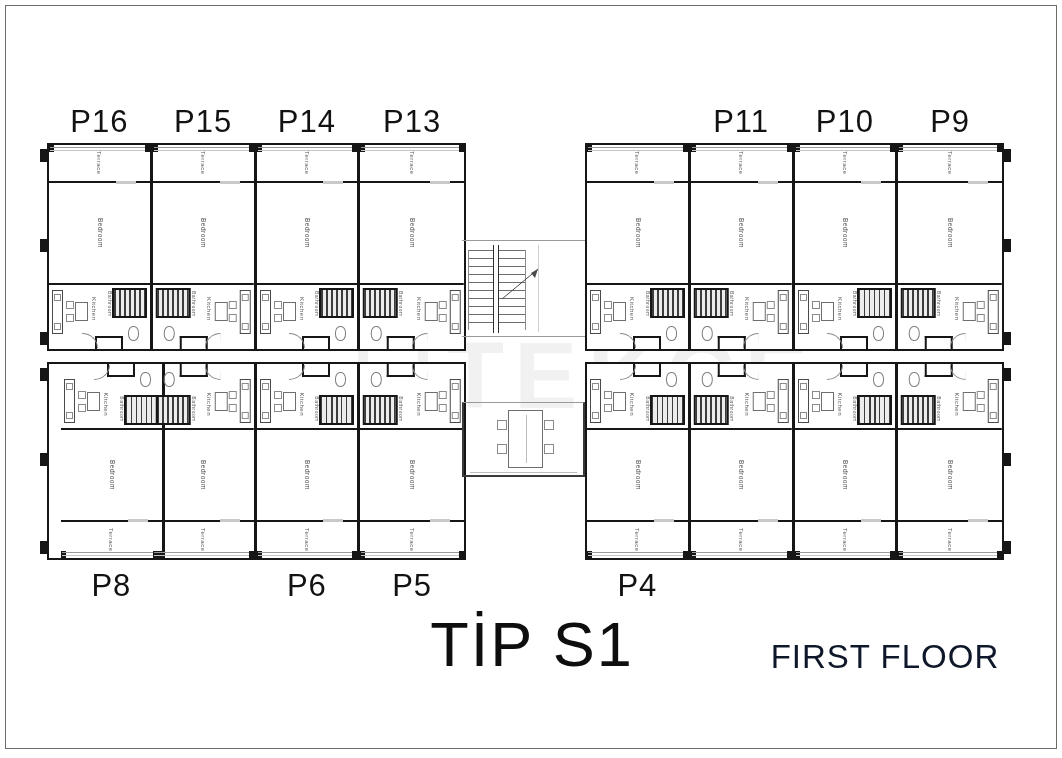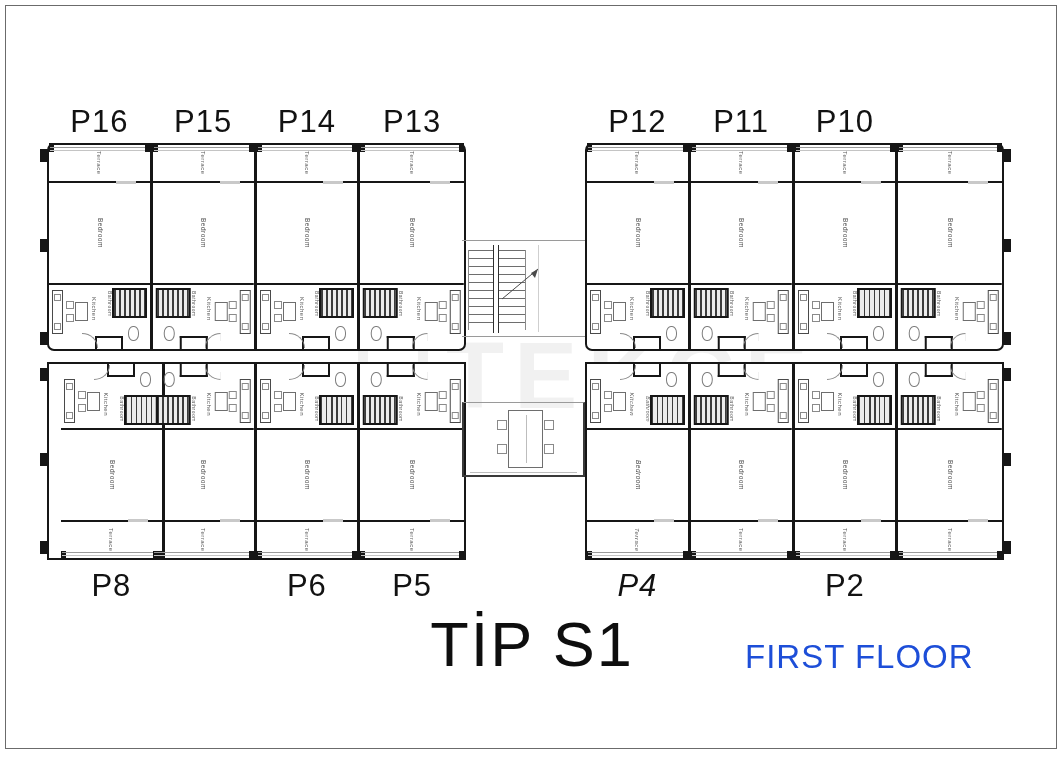--- a/index.html
+++ b/index.html
@@ -3,21 +3,21 @@
 <meta charset="utf-8">
 <style>
   html,body{margin:0;padding:0;background:#ffffff;}
   body{width:1062px;height:758px;position:relative;overflow:hidden;
        font-family:"Liberation Sans", sans-serif;color:#121212;}
   .canvas{position:absolute;inset:0;}
   .frame{position:absolute;left:5px;top:5px;width:1050px;height:742px;border:1px solid #6b6b6b;}
 
   
   .wing{position:absolute;width:415px;border:2px solid #161616;background:#fff;}
-  .wing.toprow{top:143px;height:204px;border-radius:7px;}
+  .wing.toprow{top:143px;height:204px;}
   .wing.bottomrow{top:362px;height:194px;}
   #wing-top-left,#wing-bottom-left{left:47px;}
   #wing-top-right,#wing-bottom-right{left:585px;}
 
   .pier{position:absolute;width:8px;height:13px;background:#161616;}
   .pier.pl{left:-9px;}  .pier.pr{right:-9px;}
   .pier.p1{top:4px;} .pier.p2{top:46%;} .pier.p3{bottom:4px;}
 
   
   .unit{position:absolute;top:0;bottom:0;width:25%;box-sizing:border-box;}
@@ -90,22 +90,22 @@
   .chair.r1{left:80px;top:17px;} .chair.r2{left:80px;top:41px;}
 
   
   .watermark{position:absolute;left:358px;top:328px;display:flex;align-items:center;pointer-events:none;}
   .wm-box{display:inline-block;width:50px;height:50px;border:10px solid rgba(0,0,0,0.055);margin-right:18px;}
   .wm-text{font-size:95px;font-weight:bold;letter-spacing:10px;color:rgba(0,0,0,0.055);line-height:1;}
 
   
   .type-title{position:absolute;left:307px;top:608px;width:450px;text-align:center;
               font-size:63px;letter-spacing:2px;color:#0e0e0e;}
-  .floor-title{position:absolute;left:745px;top:638px;width:280px;text-align:left;
-               font-size:33px;letter-spacing:1px;color:#1d4ed8;}
+  .floor-title{position:absolute;left:745px;top:638px;width:280px;text-align:center;
+               font-size:33px;letter-spacing:1px;color:#0f172a;}
 </style>
 </head>
 <body>
 
 <div class="canvas">
   <div class="frame"></div>
 
   <div class="watermark">
     <span class="wm-box"></span>
     <span class="wm-text">TEKCE</span>
@@ -206,21 +206,20 @@
       <div class="step"></div>
       <div class="doorarc"></div>
     </div>
   </div>
     </div>
   <div class="wing toprow" id="wing-top-right">
     <div class="pier pr p1"></div>
     <div class="pier pr p2"></div>
     <div class="pier pr p3"></div>
   <div class="unit" style="left: 0%; border-right: 3px solid rgb(22, 22, 22);">
-    <div class="plabel">P12</div>
     <div class="terrace">
       <div class="rail"></div>
       <div class="t-door"></div>
       <span class="vtext t-label">Terrace</span>
     </div>
     <div class="bedroom">
       <span class="vtext b-label">Bedroom</span>
     </div>
     <div class="lower">
       <div class="counter"></div>
@@ -275,20 +274,21 @@
       <div class="ktable"></div>
       <span class="vtext k-label">Kitchen</span>
       <div class="shower"></div>
       <div class="wc"></div>
       <span class="vtext ba-label">Bathroom</span>
       <div class="step"></div>
       <div class="doorarc"></div>
     </div>
   </div>
       <div class="unit mx" style="left: 75%;">
+    <div class="plabel">P9</div>
     <div class="terrace">
       <div class="rail"></div>
       <div class="t-door"></div>
       <span class="vtext t-label">Terrace</span>
     </div>
     <div class="bedroom">
       <span class="vtext b-label">Bedroom</span>
     </div>
     <div class="lower">
       <div class="counter"></div>
@@ -397,21 +397,21 @@
       <span class="vtext ba-label">Bathroom</span>
       <div class="step"></div>
       <div class="doorarc"></div>
     </div>
   </div>
     </div>
   <div class="wing bottomrow" id="wing-bottom-right">
     <div class="pier pr p1"></div>
     <div class="pier pr p2"></div>
     <div class="pier pr p3"></div>
-  <div class="unit my" style="left: 0%; border-right: 3px solid rgb(22, 22, 22); font-style: italic;">
+  <div class="unit my" style="left: 0%; border-right: 3px solid rgb(22, 22, 22);">
     <div class="plabel">P4</div>
     <div class="terrace">
       <div class="rail"></div>
       <div class="t-door"></div>
       <span class="vtext t-label">Terrace</span>
     </div>
     <div class="bedroom">
       <span class="vtext b-label">Bedroom</span>
     </div>
     <div class="lower">
@@ -443,21 +443,20 @@
       <div class="ktable"></div>
       <span class="vtext k-label">Kitchen</span>
       <div class="shower"></div>
       <div class="wc"></div>
       <span class="vtext ba-label">Bathroom</span>
       <div class="step"></div>
       <div class="doorarc"></div>
     </div>
   </div>
       <div class="unit my" style="left: 50%; border-right: 3px solid rgb(22, 22, 22);">
-    <div class="plabel">P2</div>
     <div class="terrace">
       <div class="rail"></div>
       <div class="t-door"></div>
       <span class="vtext t-label">Terrace</span>
     </div>
     <div class="bedroom">
       <span class="vtext b-label">Bedroom</span>
     </div>
     <div class="lower">
       <div class="counter"></div>

